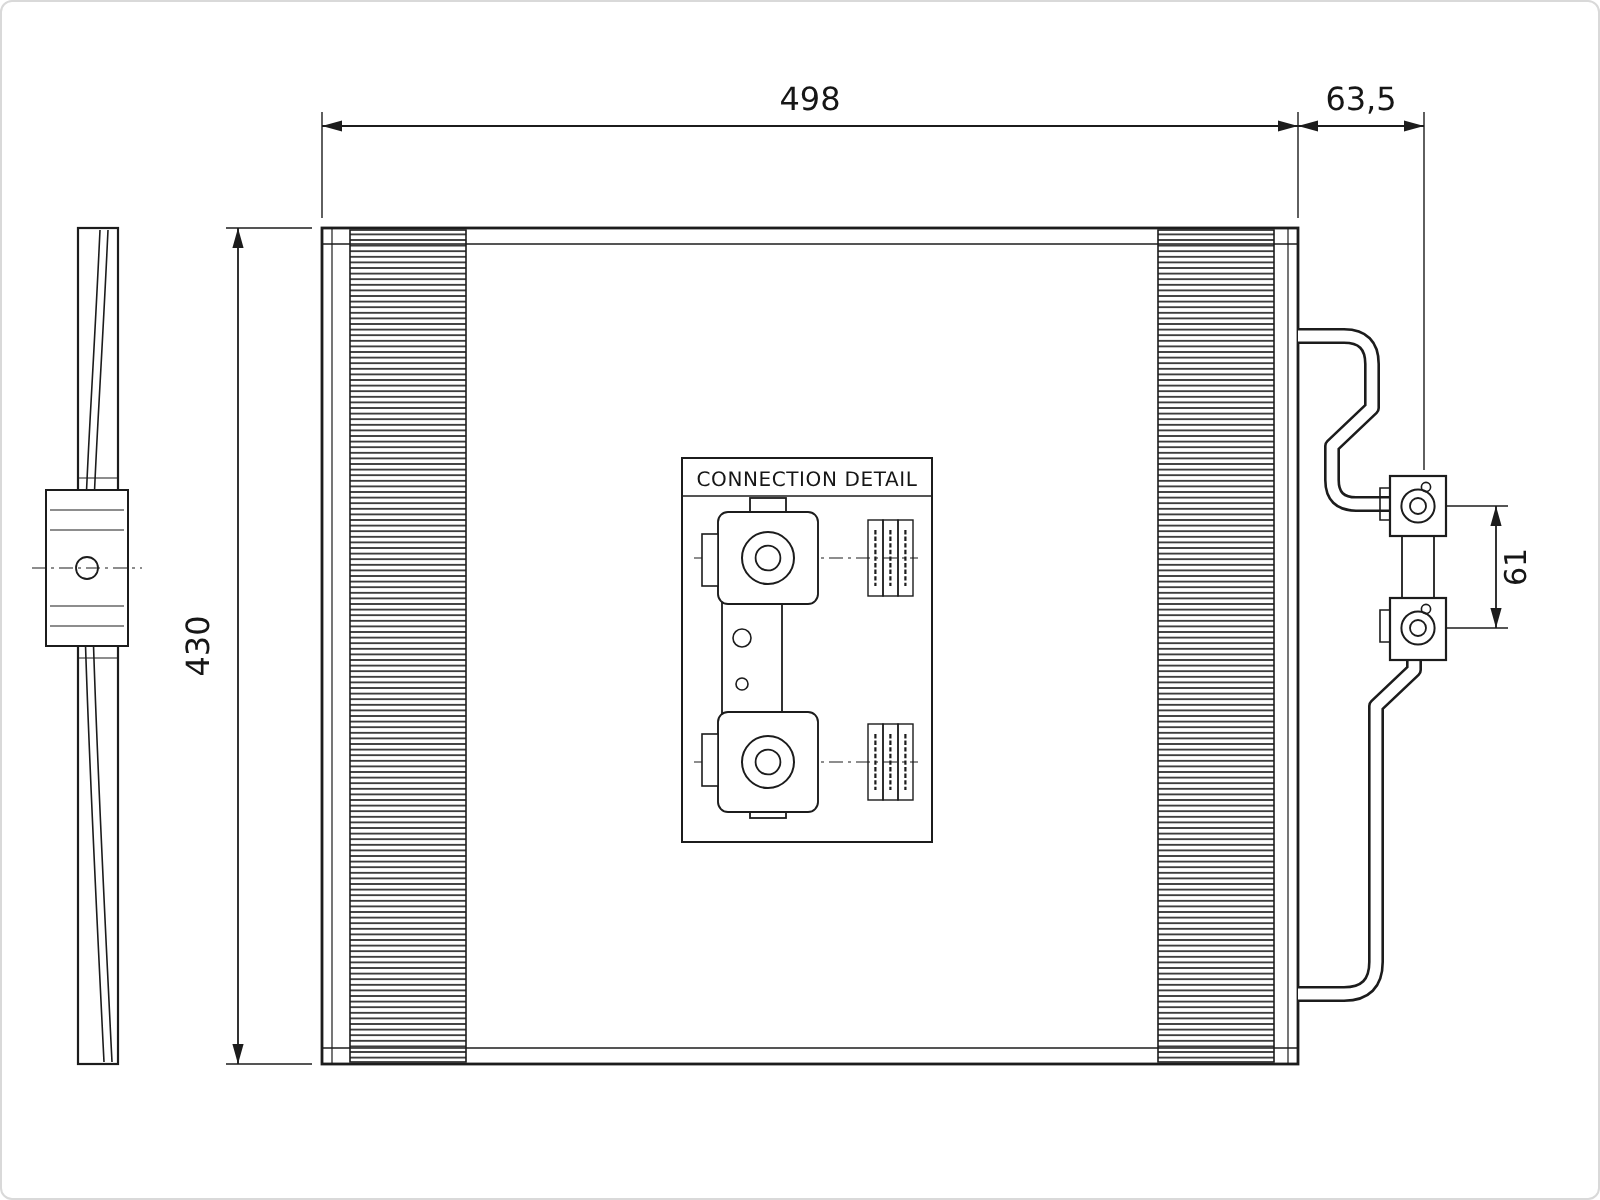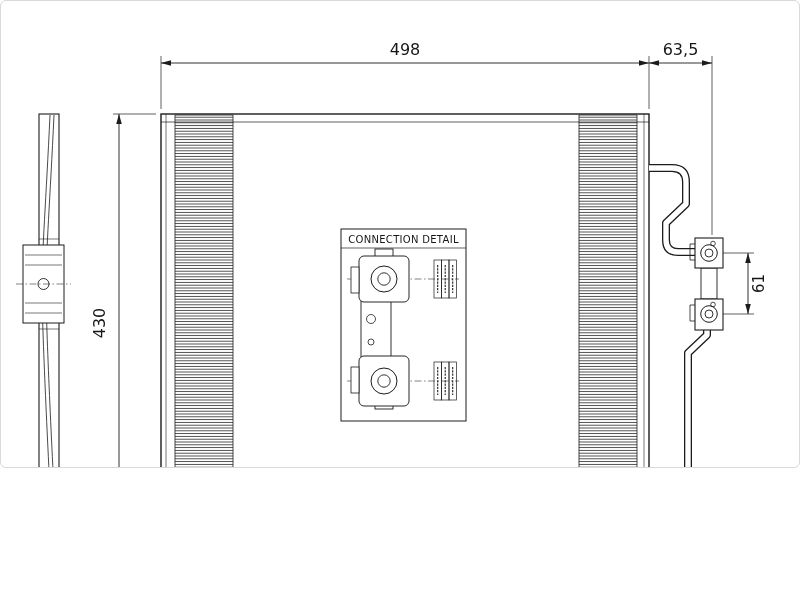--- a/index.html
+++ b/index.html
@@ -1,17 +1,17 @@
 <!DOCTYPE html>
 <html><head>
 <meta charset="utf-8">
 <style>
   html,body{margin:0;padding:0;background:#fff;}
   .canvas{
-    width:800px;height:468px;box-sizing:border-box;position:relative;
+    width:800px;height:600px;box-sizing:border-box;position:relative;
     background:#ffffff;border:1px solid #d9d9d9;border-radius:6px;
     font-family:"DejaVu Sans","Liberation Sans",sans-serif;overflow:hidden;
   }
   svg{position:absolute;left:0;top:0;}
   svg text{fill:#161616;font-family:"DejaVu Sans","Liberation Sans",sans-serif;}
   .dim-label{font-size:16px;}
   .dim-label-small{font-size:15px;}
   .detail-title{font-size:10px;letter-spacing:.3px;}
 </style>
 </head>

